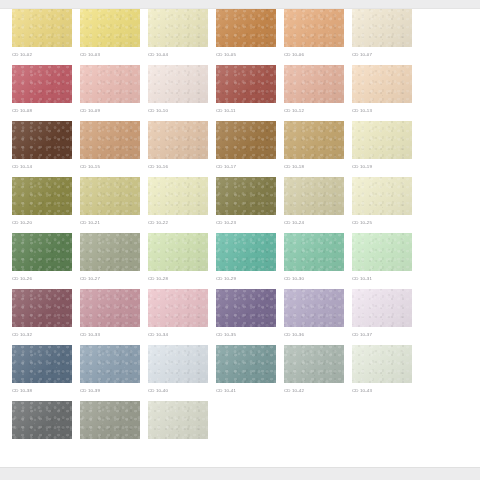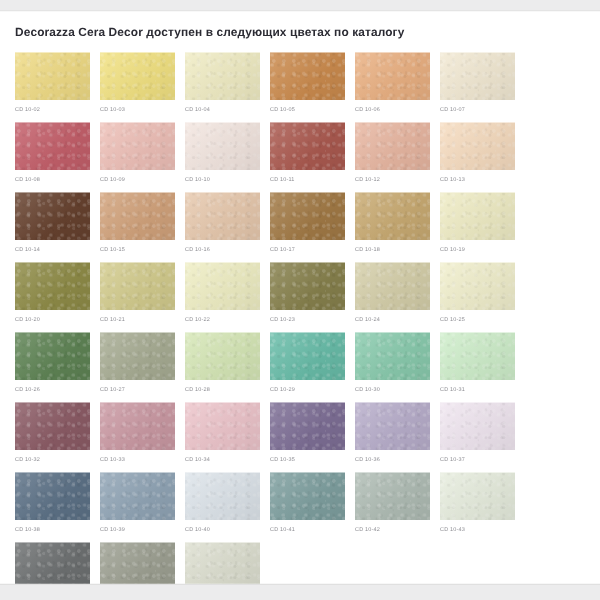--- a/index.html
+++ b/index.html
@@ -80,21 +80,20 @@
     line-height: 7px;
     color: #8c8c92;
     letter-spacing: 0.15px;
     white-space: nowrap;
   }
 </style>
 </head>
 <body style="background: rgb(236, 236, 237);">
 
 <div class="card" style="background: rgb(255, 255, 255);">
-  <h1 class="page-title">Decorazza Cera Decor доступен в следующих цветах по каталогу</h1>
   <div class="swatch-grid">
       <div class="swatch-cell">
         <div class="swatch-chip" style="background-color: rgb(239, 219, 134);">
           <div class="tex"></div>
           <div class="sheen"></div>
         </div>
         <div class="swatch-code">CD 10-02</div>
       </div>
       <div class="swatch-cell">
         <div class="swatch-chip" style="background-color: rgb(242, 226, 131);">

